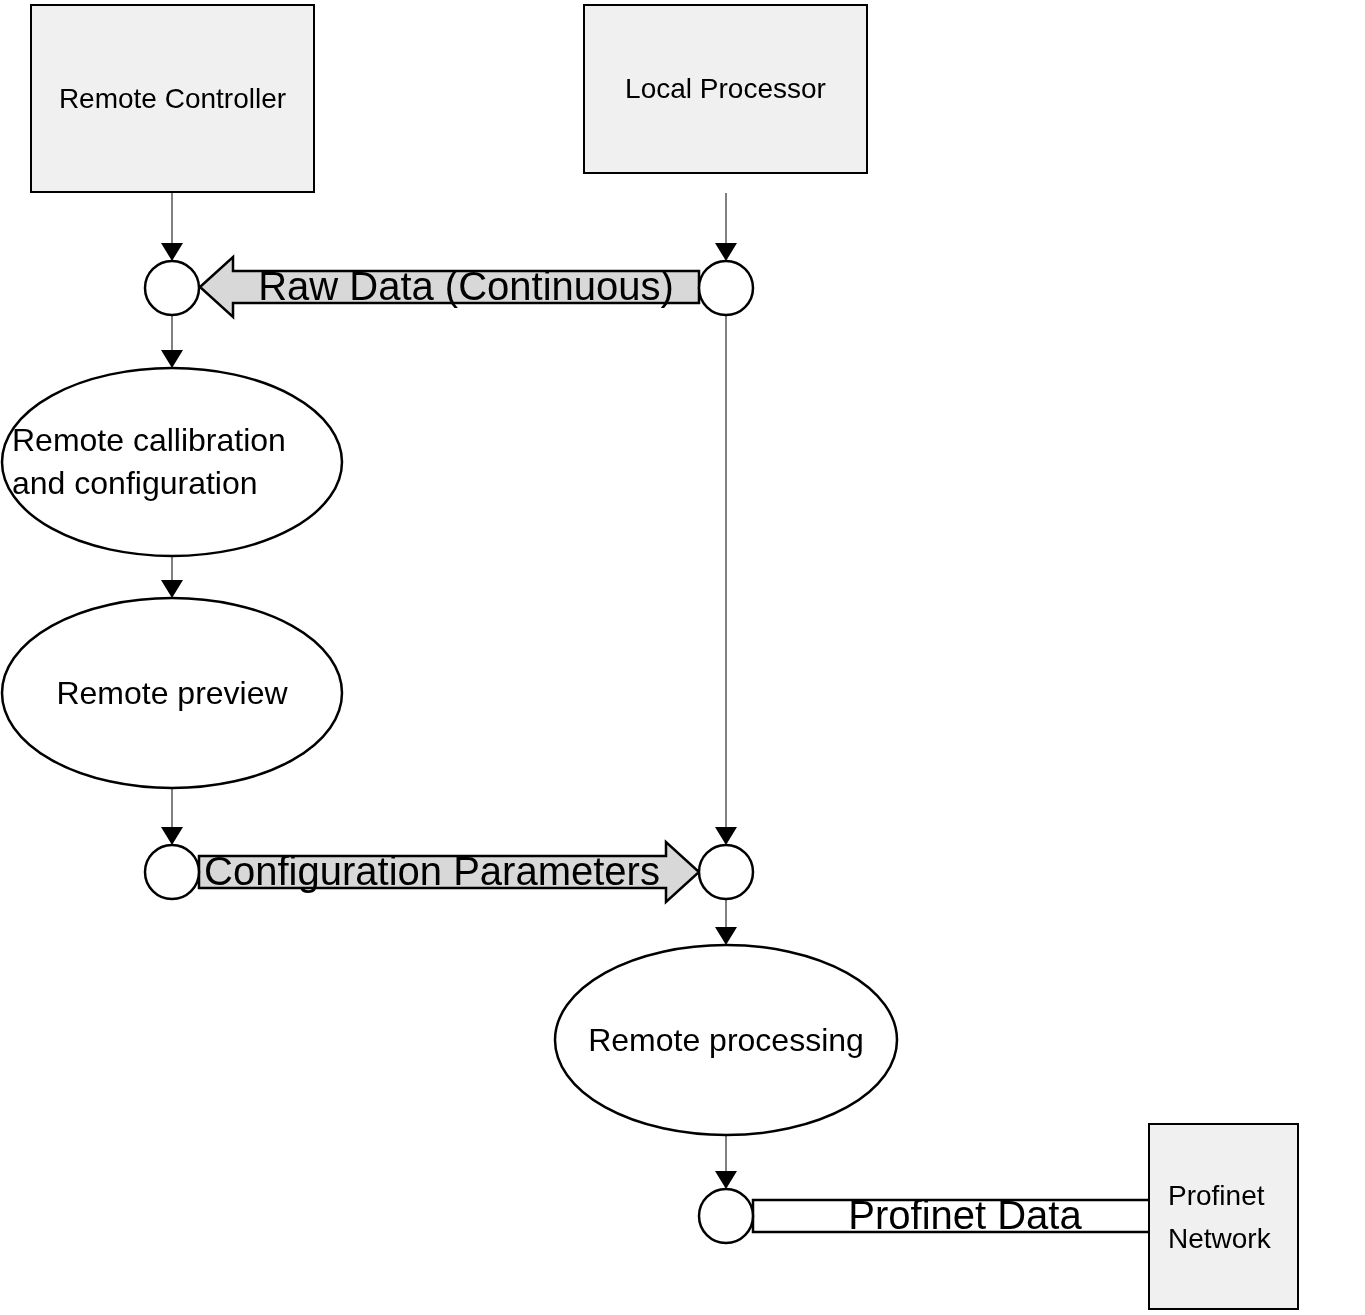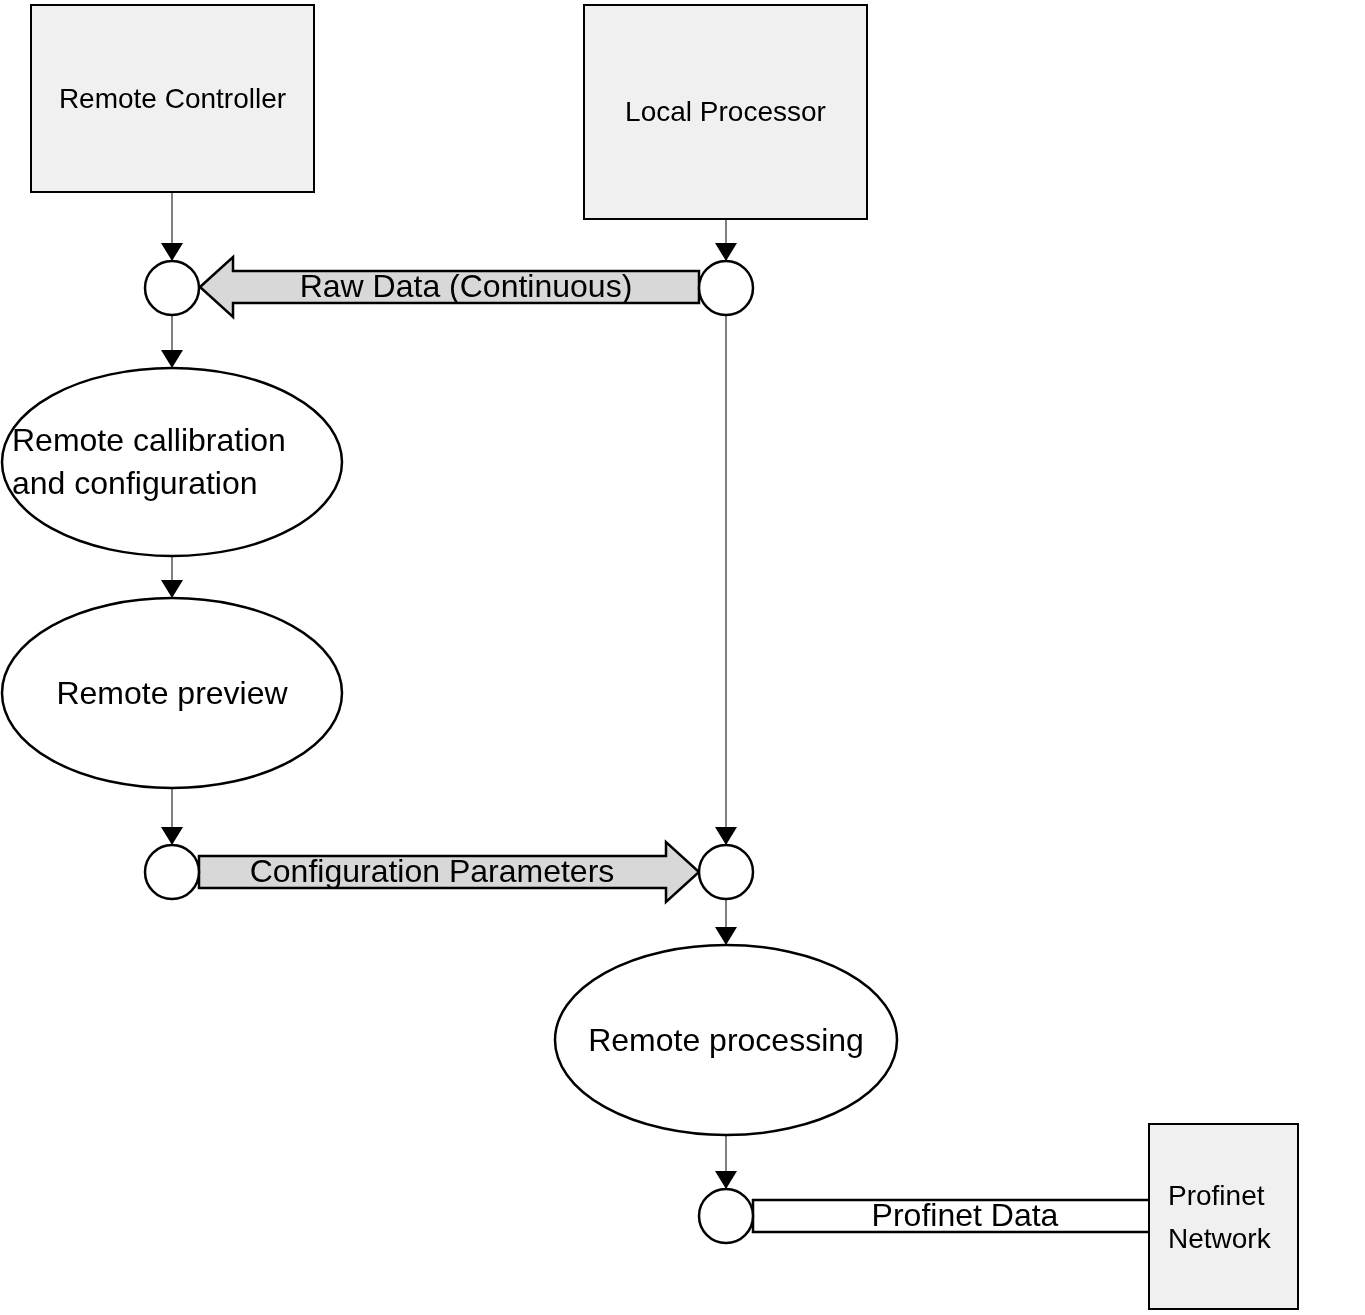--- a/index.html
+++ b/index.html
@@ -30,31 +30,31 @@
     background: #f0f0f0;
     border: 2px solid #000000;
     display: flex;
     align-items: center;
     justify-content: center;
     font-size: 28px;
     line-height: 40px;
     text-align: center;
   }
   #box-remote-controller { left: 30px;   top: 4px;    width: 285px; height: 189px; }
-  #box-local-processor   { left: 583px;  top: 4px;    width: 285px; height: 216px; }
+  #box-local-processor   { left: 583px;  top: 4px;    width: 285px; height: 170px; }
   #box-profinet-network  {
     left: 1148px; top: 1123px; width: 151px; height: 187px;
     justify-content: flex-start;
     padding-left: 18px;
     text-align: left;
     line-height: 43px;
   }
   .lbl {
     position: absolute;
-    font-size: 32px;
+    font-size: 40px;
     line-height: 36px;
     display: flex;
     align-items: center;
     justify-content: center;
     text-align: center;
     white-space: nowrap;
   }
   .ellipse-lbl {
     position: absolute;
     font-size: 32px;

